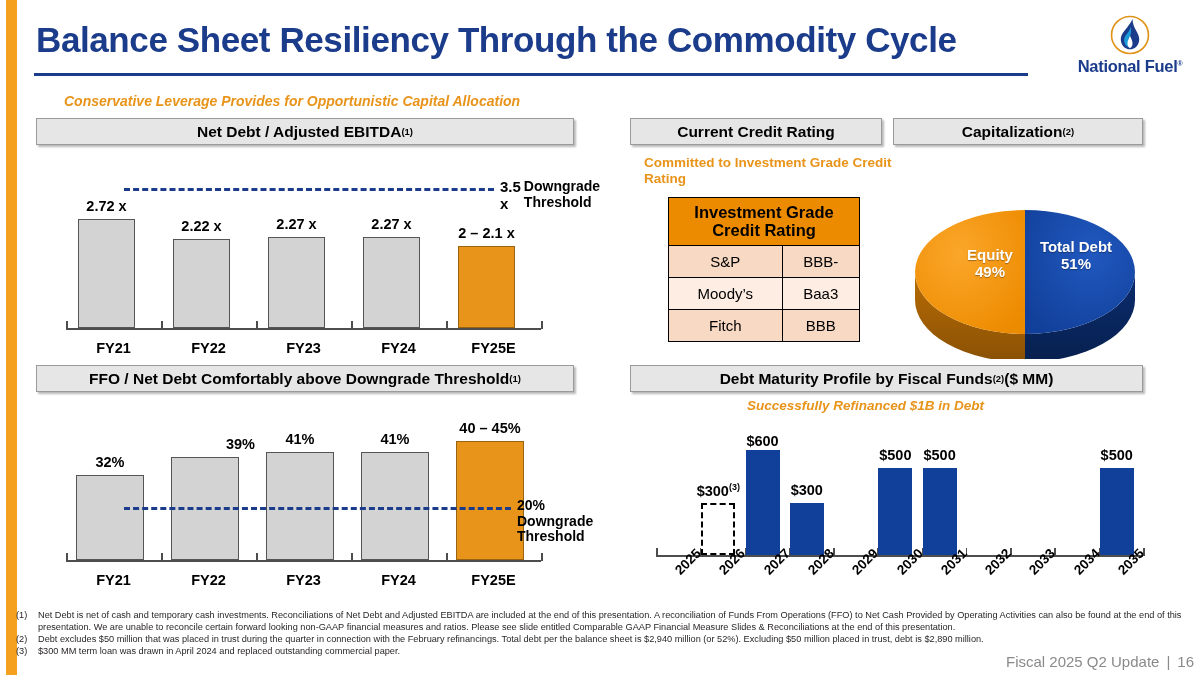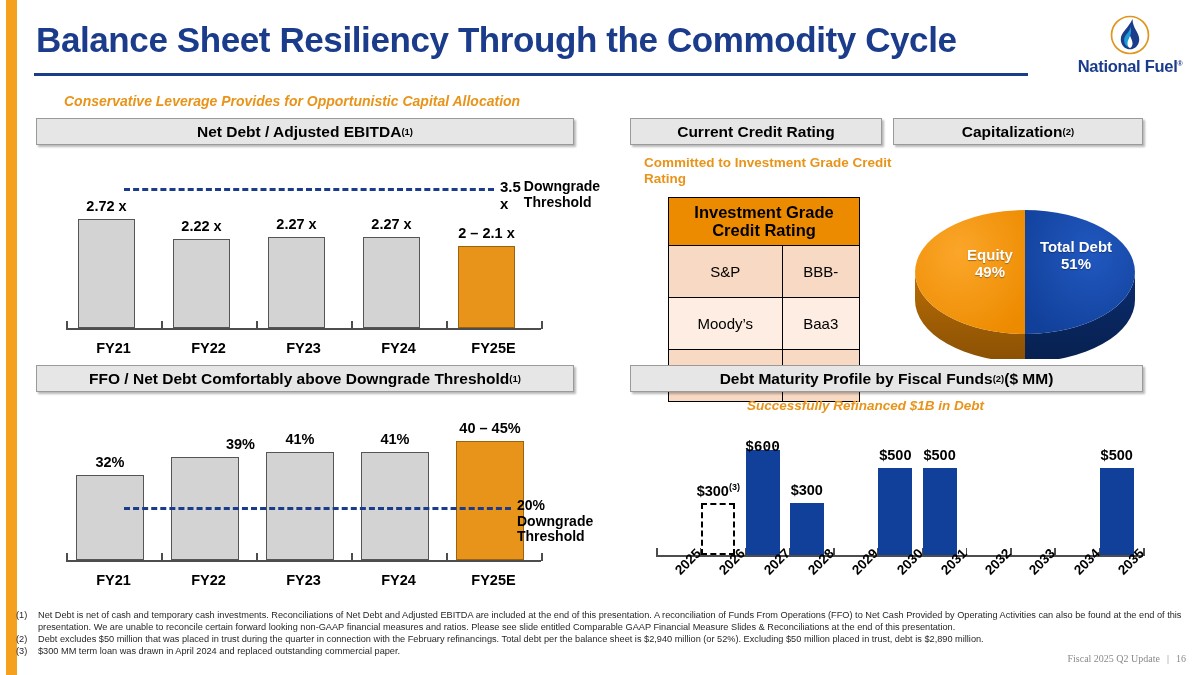--- a/index.html
+++ b/index.html
@@ -107,21 +107,21 @@
   }
   .ig-table .hdr {
     background: #ED8B00; color: #000;
     font-size: 16.5px; font-weight: bold;
     text-align: center; padding: 5px 4px; line-height: 1.12;
     border: 1.5px solid #000;
   }
   .ig-table td {
     border: 1.5px solid #000;
     font-size: 15px; text-align: center;
-    padding: 17px 4px; color: #000;
+    padding: 7px 4px; color: #000;
   }
   .ig-table tr.odd td  { background: #F7D9C4; }
   .ig-table tr.even td { background: #FDEDE3; }
   
   .pie-wrap { position: absolute; left: 905px; top: 184px; width: 240px; height: 175px; }
   .pie-label {
     position: absolute; color: #fff; font-size: 15px; font-weight: bold;
     text-align: center; line-height: 1.14; text-shadow: 0 1px 1px rgba(0,0,0,.35);
   }
   
@@ -132,22 +132,22 @@
   }
   
   .footnotes {
     position: absolute; left: 16px; top: 609px; width: 1170px;
     font-size: 9.2px; color: #231f20; line-height: 1.32;
   }
   .fn-row { display: flex; }
   .fn-num { width: 22px; flex: none; }
   .fn-txt { flex: 1; }
   .slide-footer {
-    position: absolute; right: 14px; top: 653px;
-    font-size: 10px; color: #8a8a8a; white-space: nowrap; font-family: Liberation Serif, serif;
+    position: absolute; right: 6px; top: 653px;
+    font-size: 15px; color: #8a8a8a; white-space: nowrap;
   }
   .slide-footer .sep { margin: 0 7px; }
 </style>
 </head>
 <body>
 
 <div class="left-rail"></div>
 
 <div class="slide-title">Balance Sheet Resiliency Through the Commodity Cycle</div>
 <div class="title-rule"></div>
@@ -319,21 +319,21 @@
     <div class="tick" style="left: 317.909px; top: 133px;"></div>
     <div class="tick" style="left: 362.182px; top: 133px;"></div>
     <div class="tick" style="left: 406.455px; top: 133px;"></div>
     <div class="tick" style="left: 450.727px; top: 133px;"></div>
     <div class="tick" style="left: 495px; top: 133px;"></div>
     <div class="cat-label rot" style="left: 24.1364px; top: 152px; font-size: 13.5px;">2025</div>
     <div class="bar dashed" style="left: 53.2727px; top: 87.5px; width: 34px; height: 52.5px;"></div>
     <div class="bar-label" style="left: 20.2727px; top: 66.5px; width: 100px;">$300<sup>(3)</sup></div>
     <div class="cat-label rot" style="left: 68.4091px; top: 152px; font-size: 13.5px;">2026</div>
     <div class="bar navy" style="left: 97.5455px; top: 35px; width: 34px; height: 105px;"></div>
-    <div class="bar-label" style="left: 64.5455px; top: 24px; width: 100px; font-family: Liberation Mono, monospace;">$600</div>
+    <div class="bar-label" style="left: 64.5455px; top: 18px; width: 100px;">$600</div>
     <div class="cat-label rot" style="left: 112.682px; top: 152px; font-size: 13.5px;">2027</div>
     <div class="bar navy" style="left: 141.818px; top: 87.5px; width: 34px; height: 52.5px;"></div>
     <div class="bar-label" style="left: 108.818px; top: 66.5px; width: 100px;">$300</div>
     <div class="cat-label rot" style="left: 156.955px; top: 152px; font-size: 13.5px;">2028</div>
     <div class="cat-label rot" style="left: 201.227px; top: 152px; font-size: 13.5px;">2029</div>
     <div class="bar navy" style="left: 230.364px; top: 52.5px; width: 34px; height: 87.5px;"></div>
     <div class="bar-label" style="left: 197.364px; top: 31.5px; width: 100px;">$500</div>
     <div class="cat-label rot" style="left: 245.5px; top: 152px; font-size: 13.5px;">2030</div>
     <div class="bar navy" style="left: 274.636px; top: 52.5px; width: 34px; height: 87.5px;"></div>
     <div class="bar-label" style="left: 241.636px; top: 31.5px; width: 100px;">$500</div>

